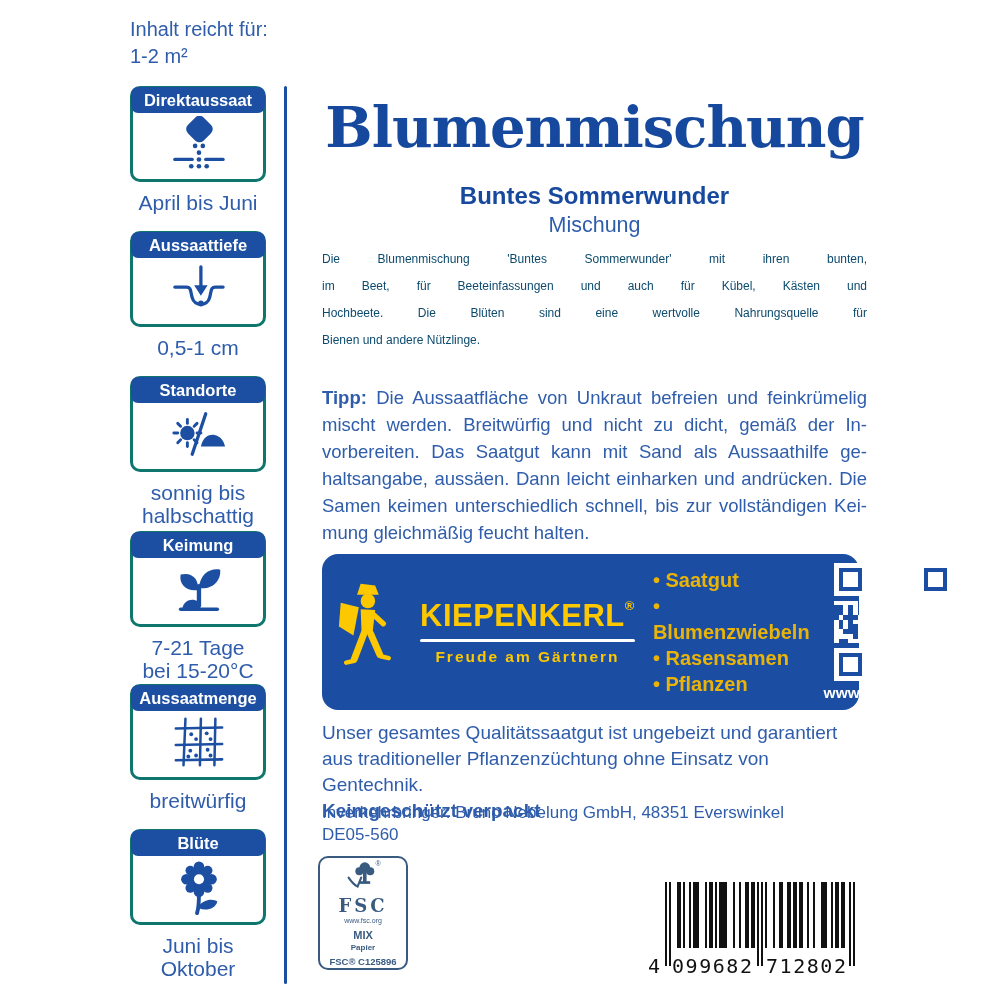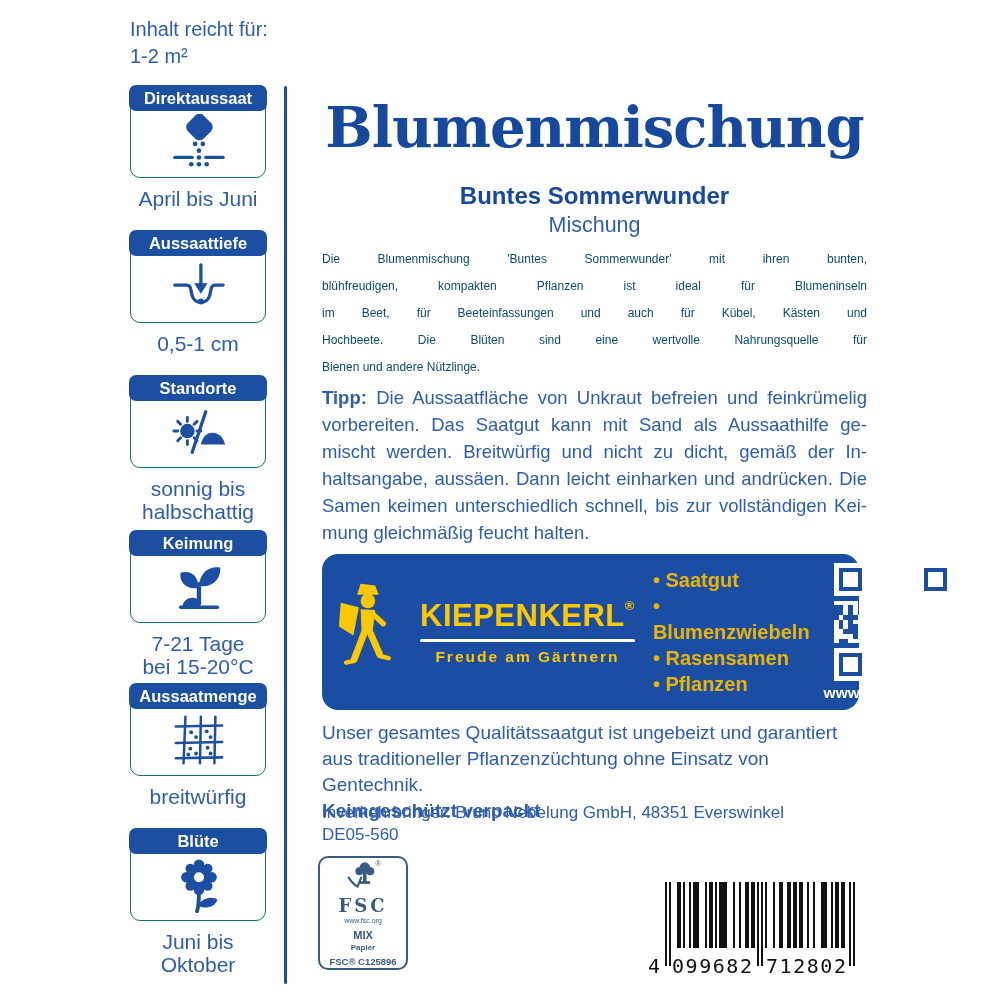--- a/index.html
+++ b/index.html
@@ -7,21 +7,21 @@
   .page{position:relative;width:1000px;height:1000px;background:#ffffff;overflow:hidden;border-radius:32px;}
 
   
   .content-note{position:absolute;left:130px;top:16px;color:#2f5dab;font-size:20px;line-height:27px;font-weight:500;}
 
   
   .divider{position:absolute;left:284px;top:86px;width:3px;height:898px;background:#1c4fa1;border-radius:2px;}
 
   
   .info-item{position:absolute;left:130px;width:136px;text-align:center;}
-  .info-box{border:1px solid #0f766e;border-radius:10px;background:#fff;height:90px;}
+  .info-box{border:3px solid #0f766e;border-radius:10px;background:#fff;height:90px;}
   .info-badge{background:#1c4fa1;color:#fff;font-weight:bold;font-size:16.5px;line-height:26px;height:26px;
               border-radius:7px;margin:-2px -2px 0 -2px;}
   .info-icon{height:62px;display:flex;align-items:center;justify-content:center;}
   .info-caption{margin-top:9px;color:#2f5dab;font-size:21px;line-height:23px;white-space:pre-line;}
 
   
   .main{position:absolute;left:322px;top:98px;width:545px;}
   .title{position:absolute;top:-4px;width:100%;text-align:center;color:#16499e;
          font-family:"DejaVu Serif", serif;font-weight:bold;font-size:56px;letter-spacing:-1px;}
   .subtitle{position:absolute;top:84px;width:100%;text-align:center;color:#16499e;font-weight:bold;font-size:24px;}
@@ -219,30 +219,29 @@
 Oktober</div>
   </div>
 
   <div class="main">
     <div class="title">Blumenmischung</div>
     <div class="subtitle">Buntes Sommerwunder</div>
     <div class="variety">Mischung</div>
 
     <div class="desc">
       <div class="jl">Die Blumenmischung 'Buntes Sommerwunder' mit ihren bunten,</div>
-      <div class="jl">blühfreudigen, kompakten Pflanzen ist ideal für Blumeninseln</div>
       <div class="jl">im Beet, für Beeteinfassungen und auch für Kübel, Kästen und</div>
       <div class="jl">Hochbeete. Die Blüten sind eine wertvolle Nahrungsquelle für</div>
       <div class="jl-left">Bienen und andere Nützlinge.</div>
     </div>
 
     <div class="tip">
       <div class="jl"><strong>Tipp:</strong><span> Die Aussaatfläche von Unkraut befreien und feinkrümelig</span></div>
+      <div class="jl">mischt werden. Breitwürfig und nicht zu dicht, gemäß der In-</div>
       <div class="jl">vorbereiten. Das Saatgut kann mit Sand als Aussaathilfe ge-</div>
-      <div class="jl">mischt werden. Breitwürfig und nicht zu dicht, gemäß der In-</div>
       <div class="jl">haltsangabe, aussäen. Dann leicht einharken und andrücken. Die</div>
       <div class="jl">Samen keimen unterschiedlich schnell, bis zur vollständigen Kei-</div>
       <div class="jl-left">mung gleichmäßig feucht halten.</div>
     </div>
 
     <div class="banner">
       <div class="logo-group">
         <span>
           <svg width="58" height="96" viewBox="0 0 64 104">
             <g fill="#fdc800" stroke="#fdc800">

